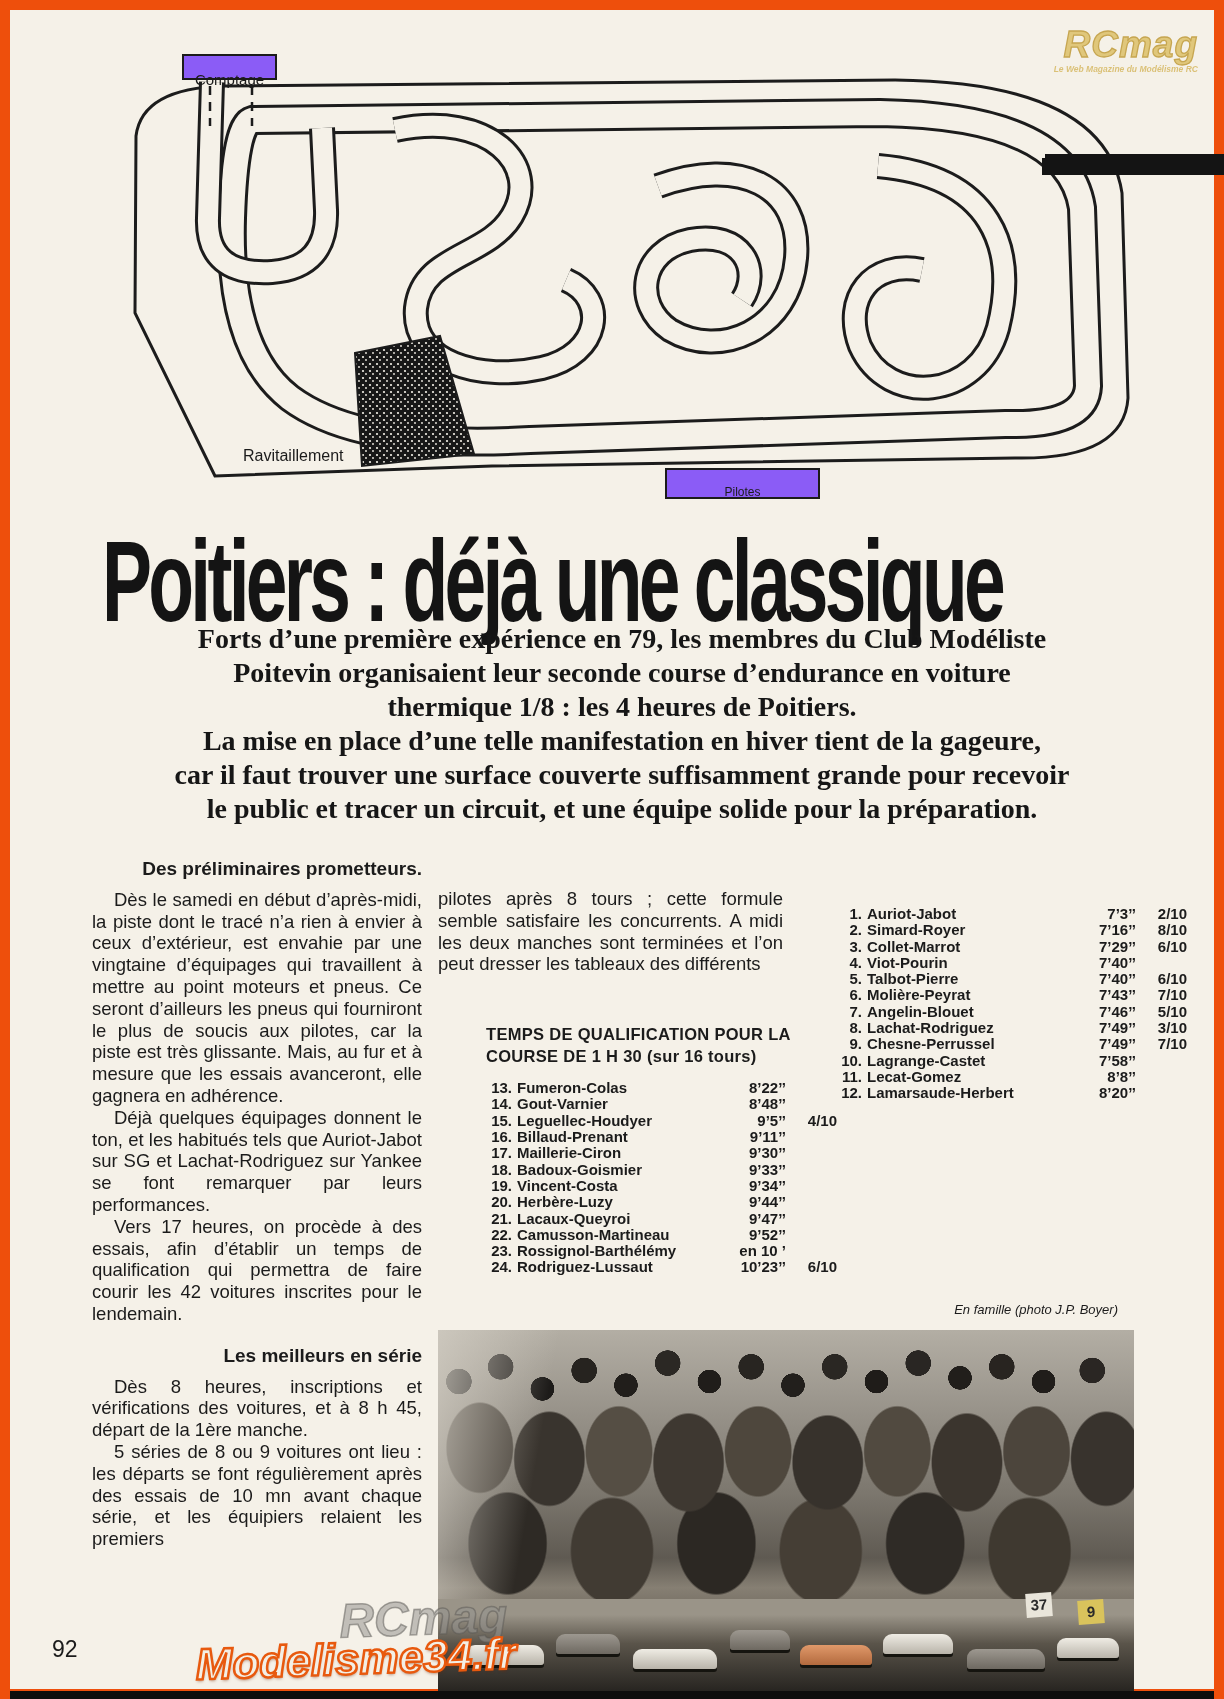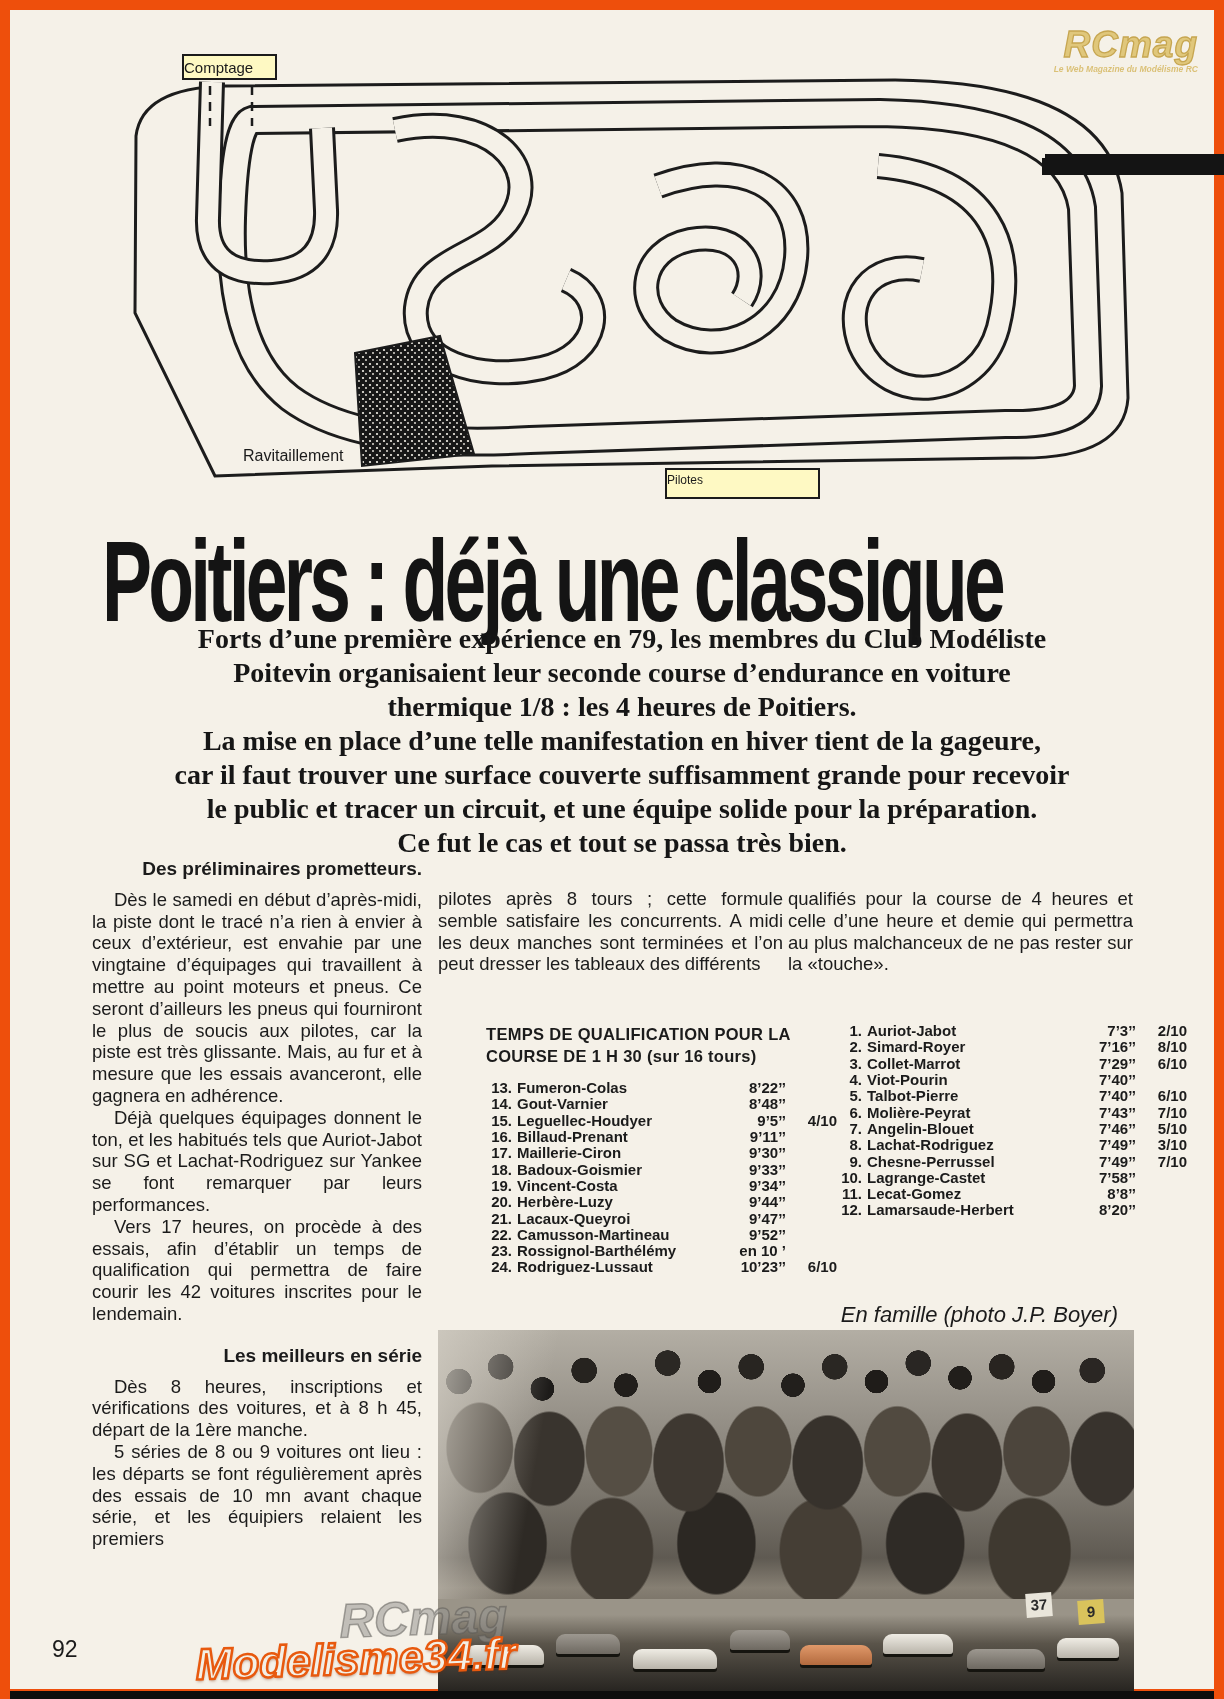--- a/index.html
+++ b/index.html
@@ -2,21 +2,21 @@
 <html><head>
 <meta charset="utf-8">
 <style>
   * { margin:0; padding:0; box-sizing:border-box; }
   html,body { background:#888; }
   .page { position:relative; width:1224px; height:1699px; background:#ee4f0c; font-family:"Liberation Sans", sans-serif; color:#1b1b1b; overflow:hidden; }
   .paper { position:absolute; inset:10px; background:#f5f1e8; }
 
   
   .map-svg { position:absolute; left:50px; top:58px; width:1164px; height:432px; }
-  .map-label-box { position:absolute; border:2px solid #1b1b1b; background:#fef9c3; text-align:left; font-size:15px; font-weight:400; padding-top:3px; }
+  .map-label-box { position:absolute; border:2px solid #1b1b1b; background:#8b5cf6; text-align:center; font-size:15px; font-weight:400; padding-top:15px; }
   .box-comptage { left:172px; top:44px; width:95px; height:26px; }
   .box-pilotes  { left:655px; top:458px; width:155px; height:31px; font-size:12px; }
   .lbl-ravitaillement { position:absolute; left:233px; top:437px; font-size:16px; }
 
   
   .rclogo { position:absolute; right:16px; top:14px; text-align:right; opacity:.92; }
   .rclogo .big { font-size:37px; font-weight:bold; font-style:italic; letter-spacing:1px; color:#dfc472; -webkit-text-stroke:1.3px #c3a045; text-shadow:0 1px 0 #fff6; font-family:"Liberation Sans", sans-serif; }
   .rclogo .sub { font-size:8.5px; font-weight:bold; font-style:italic; color:#d9bd6e; margin-top:-2px; }
 
   .topbar { position:absolute; left:1032px; top:148px; width:182px; height:17px; background:#141414; }
@@ -38,21 +38,21 @@
   
   .qtable { margin-top:48px; }
   .qtitle { font-weight:bold; font-size:16.5px; line-height:22px; letter-spacing:.3px; padding-left:48px; text-align:left; }
   .qrows { margin-top:13px; }
   .qrow { display:grid; grid-template-columns:34px 186px 78px 46px; column-gap:5px; padding-left:40px; font-weight:bold; font-size:15px; line-height:16.3px; text-align:left; }
   .qnum  { text-align:right; }
   .qtime { text-align:right; }
   .qfrac { text-align:right; }
 
   
-  .caption { position:absolute; left:778px; top:1292px; width:330px; text-align:right; font-style:italic; font-size:22px; }
+  .caption { position:absolute; left:778px; top:1292px; width:330px; text-align:right; font-style:italic; font-size:13px; }
   .photo { position:absolute; left:428px; top:1320px; width:696px; height:368px; overflow:hidden;
            background:linear-gradient(#b3aea4 0%, #98938a 22%, #7b766d 45%, #5f5a52 62%, #867f73 70%, #6b645a 80%, #2e2b27 100%); }
   .crowd { position:absolute; inset:0;
     background-image:
       linear-gradient(100deg, rgba(210,205,195,.8) 0%, rgba(210,205,195,0) 16%),
       radial-gradient(circle 13px at 3% 14%, #211f1d 97%, transparent),
       radial-gradient(circle 13px at 9% 10%, #2a2724 97%, transparent),
       radial-gradient(circle 12px at 15% 16%, #1d1b19 97%, transparent),
       radial-gradient(circle 13px at 21% 11%, #26231f 97%, transparent),
       radial-gradient(circle 12px at 27% 15%, #211e1b 97%, transparent),
@@ -153,21 +153,20 @@
     <div class="topbar"></div>
 
     <h1 class="headline">Poitiers : déjà une classique</h1>
     <div class="lead">
         <div>Forts d’une première expérience en 79, les membres du Club Modéliste</div>
         <div>Poitevin organisaient leur seconde course d’endurance en voiture</div>
         <div>thermique 1/8 : les 4 heures de  Poitiers.</div>
         <div>La mise en place d’une telle manifestation en hiver tient de la gageure,</div>
         <div>car il faut trouver une surface couverte suffisamment grande pour recevoir</div>
         <div>le public et tracer un circuit, et une équipe solide pour la préparation.</div>
-        <div>Ce fut le cas et tout se passa très bien.</div>
       </div>
 
     <div class="col col1">
       <div class="col-heading">Des préliminaires prometteurs.</div>
       <div>
           <p>Dès le samedi en début d’après-midi, la piste dont le tracé n’a rien à envier à ceux d’extérieur, est envahie par une vingtaine d’équipages qui travaillent à mettre au point moteurs et pneus. Ce seront d’ailleurs les pneus qui fourniront le plus de soucis aux pilotes, car la piste est très glissante. Mais, au fur et à mesure que les essais avanceront, elle gagnera en adhérence.</p>
           <p>Déjà quelques équipages donnent le ton, et les habitués tels que Auriot-Jabot sur SG et Lachat-Rodriguez sur Yankee se font remarquer par leurs performances.</p>
           <p>Vers 17 heures, on procède à des essais, afin d’établir un temps de qualification qui permettra de faire courir les 42 voitures inscrites pour le lendemain.</p>
         </div>
       <div class="col-heading second">Les meilleurs en série</div>
@@ -255,21 +254,20 @@
               <span class="qnum">24.</span>
               <span class="qname">Rodriguez-Lussaut</span>
               <span class="qtime">10’23’’</span>
               <span class="qfrac">6/10</span>
             </div>
           </div>
       </div>
     </div>
 
     <div class="col col3">
-      <p class="intro">qualifiés pour la course de 4 heures et celle d’une heure et demie qui permettra au plus malchanceux de ne pas rester sur la «touche».</p>
       <div class="qtable">
         <div class="qrows">
             <div class="qrow">
               <span class="qnum">1.</span>
               <span class="qname">Auriot-Jabot</span>
               <span class="qtime">7’3’’</span>
               <span class="qfrac">2/10</span>
             </div>
             <div class="qrow">
               <span class="qnum">2.</span>

